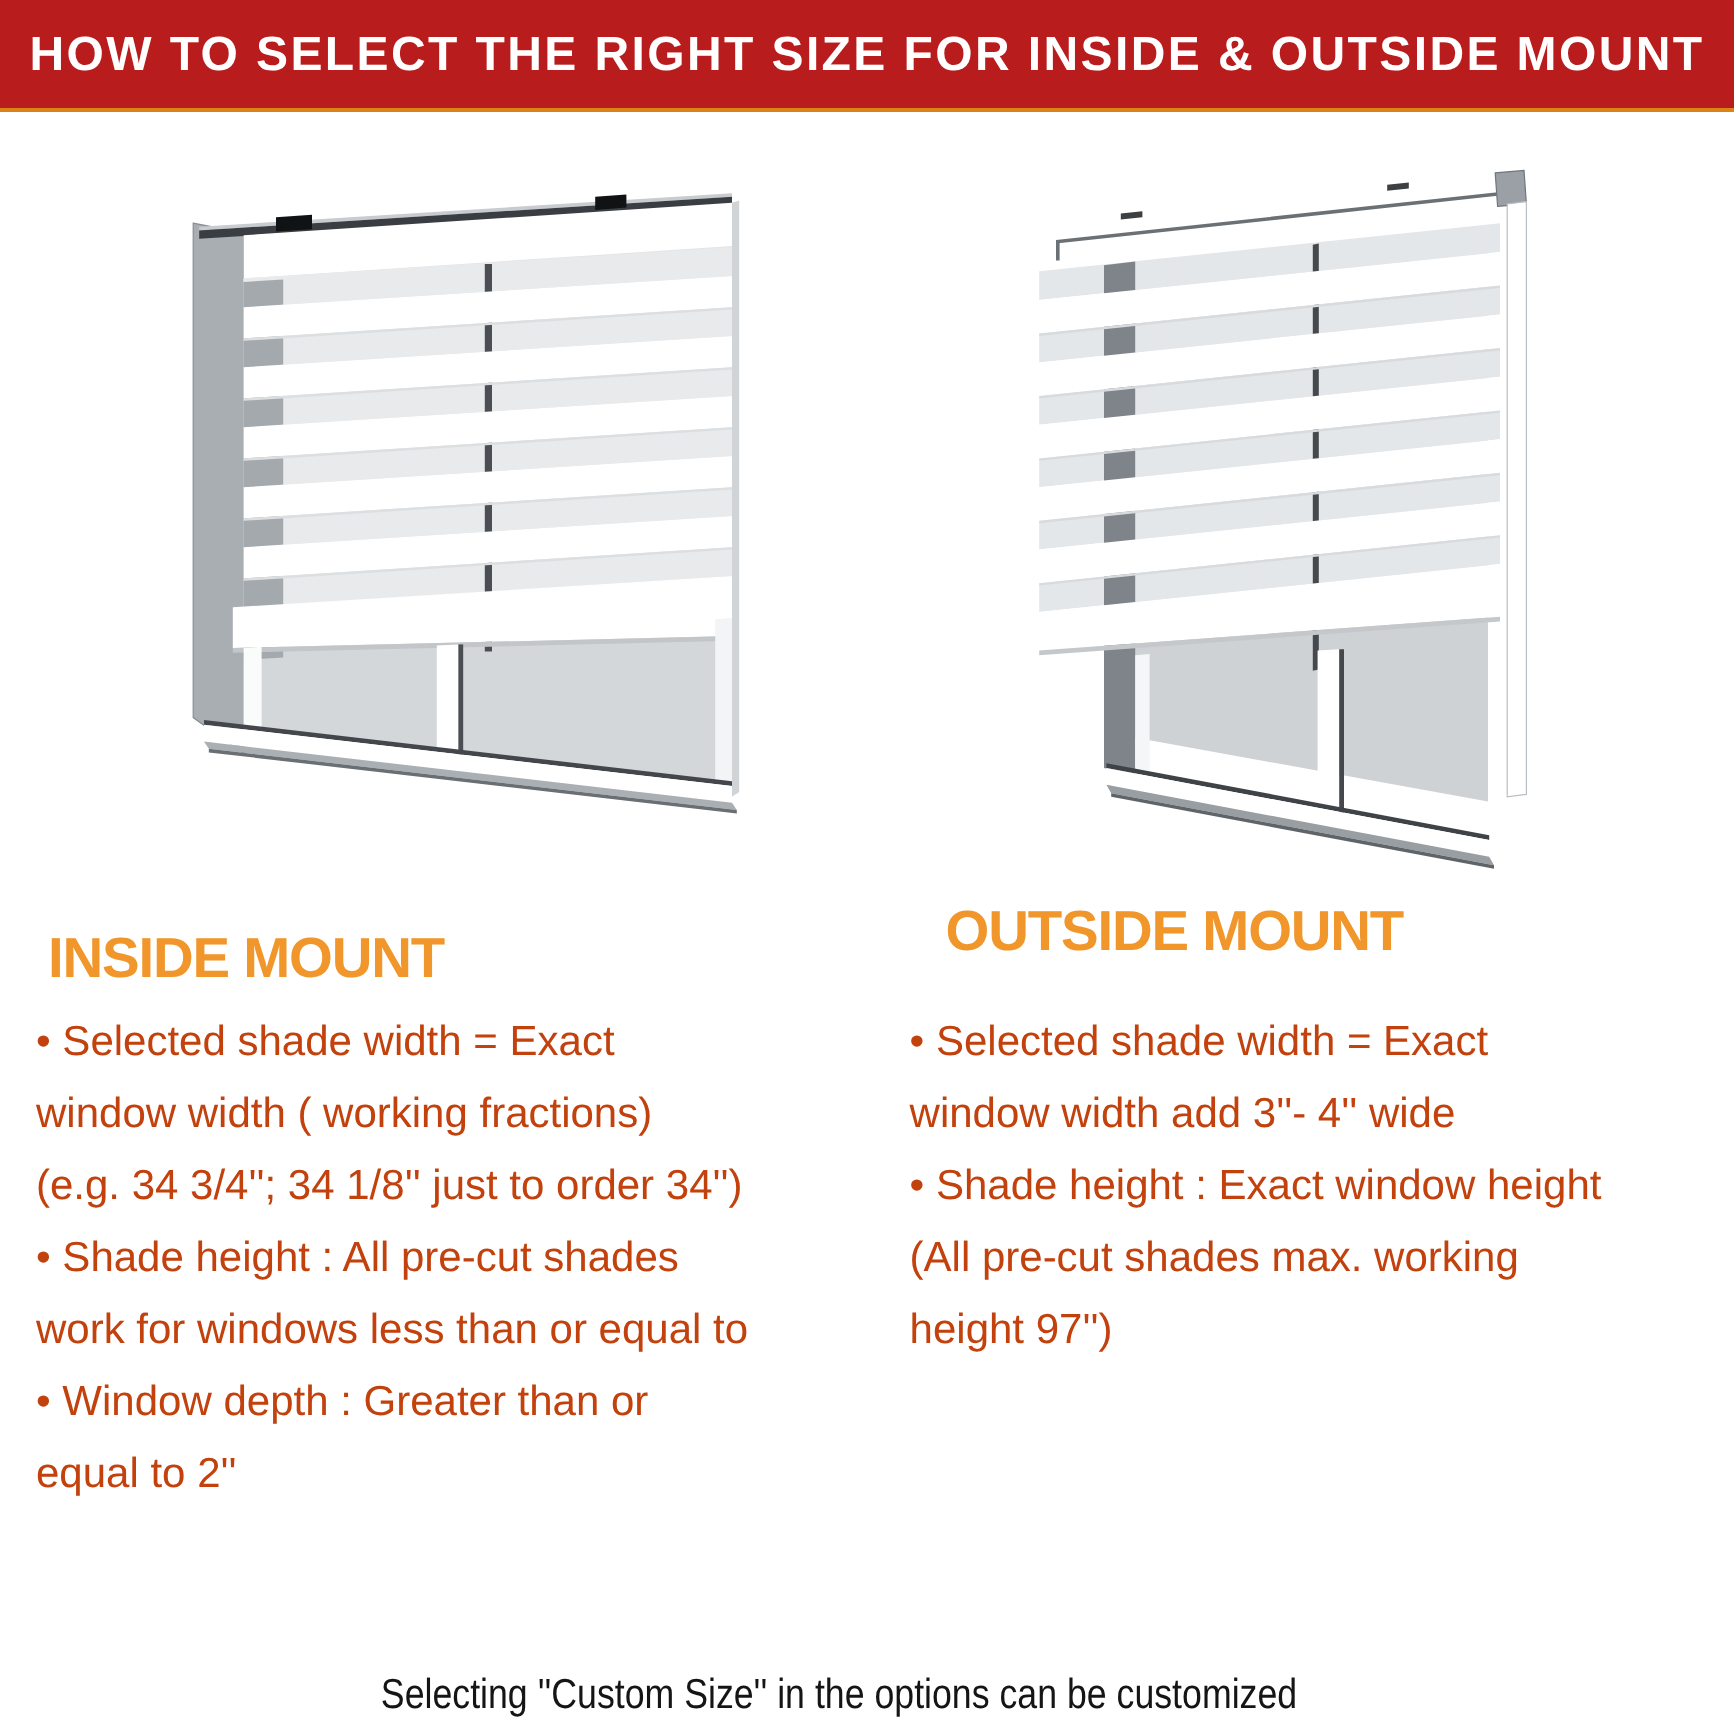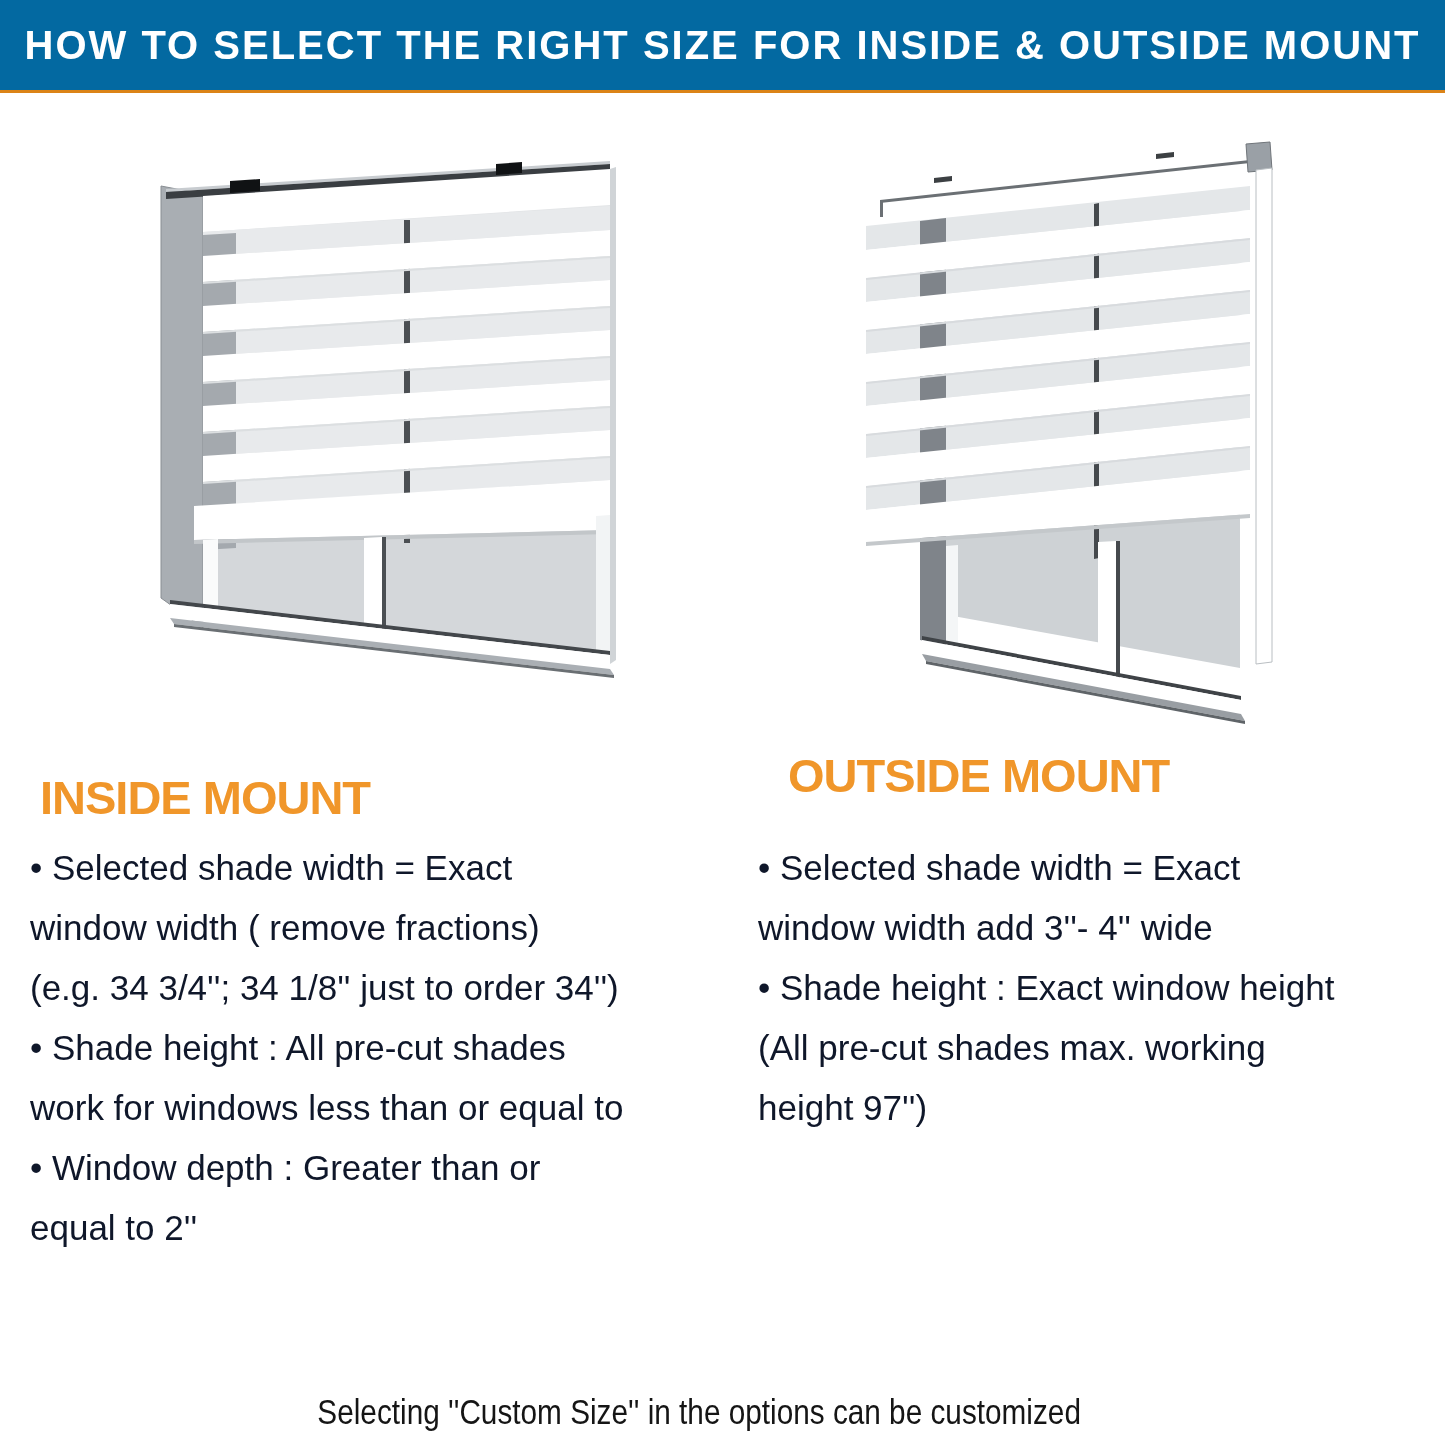--- a/index.html
+++ b/index.html
@@ -2,36 +2,36 @@
 <html><head>
 <meta charset="utf-8">
 <style>
   html,body { margin:0; padding:0; background:#ffffff; }
   .page {
     position:relative; width:1445px; height:1432px; background:#ffffff;
     font-family:"Liberation Sans", sans-serif; overflow:hidden;
   }
   .banner {
     position:absolute; left:0; top:0; width:1445px; height:93px;
-    background:#0369a1; border-bottom:3px solid #DB8317;
+    background:#b91c1c; border-bottom:3px solid #DB8317;
     display:flex; align-items:center; justify-content:center; box-sizing:border-box;
   }
   .banner-title {
     color:#ffffff; font-weight:bold; font-size:40px; letter-spacing:2px; white-space:nowrap;
   }
   .illustration { position:absolute; }
   .illu-left  { left:158px; top:148px; width:460px; height:560px; }
   .illu-right { left:858px; top:138px; width:440px; height:590px; }
   .mount-heading {
     position:absolute; top:748px; color:#F0962A; font-weight:bold;
     font-size:47px; letter-spacing:-1px; white-space:nowrap;
   }
   .h-inside  { left:40px;margin-top:22px;  }
   .h-outside { left:788px; }
-  .body-col { position:absolute; top:838px; font-size:35px; color:#0f172a; }
+  .body-col { position:absolute; top:838px; font-size:35px; color:#c2410c; }
   .col-inside  { left:30px;  width:700px; }
   .col-outside { left:758px; width:660px; }
   .body-col .line { height:60px; line-height:60px; white-space:nowrap; }
   .footer {
     position:absolute; left:0; top:1392px; width:1399px; text-align:center;
     font-size:35px; color:#151515;
   }
   .footer .condensed {
     display:inline-block; transform:scaleX(0.85); transform-origin:50% 50%; white-space:nowrap;
   }
@@ -145,21 +145,21 @@
     <polygon points="68,523 387,583 387,586 68,526" fill="#5f6468"></polygon>
 
     <polygon points="398,32 414,30 414,524 398,526" fill="#ffffff" stroke="#b9bec2" stroke-width="1"></polygon>
   </svg>
 
   <div class="mount-heading h-inside">INSIDE MOUNT</div>
   <div class="mount-heading h-outside">OUTSIDE MOUNT</div>
 
   <div class="body-col col-inside">
     <div class="line">• Selected shade width = Exact</div>
-    <div class="line">window width ( remove fractions)</div>
+    <div class="line">window width ( working fractions)</div>
     <div class="line">(e.g. 34 3/4''; 34 1/8'' just to order 34'')</div>
     <div class="line">• Shade height : All pre-cut shades</div>
     <div class="line">work for windows less than or equal to</div>
     <div class="line">• Window depth : Greater than or</div>
     <div class="line">equal to 2''</div>
   </div>
 
   <div class="body-col col-outside">
     <div class="line">• Selected shade width = Exact</div>
     <div class="line">window width add 3''- 4'' wide</div>

